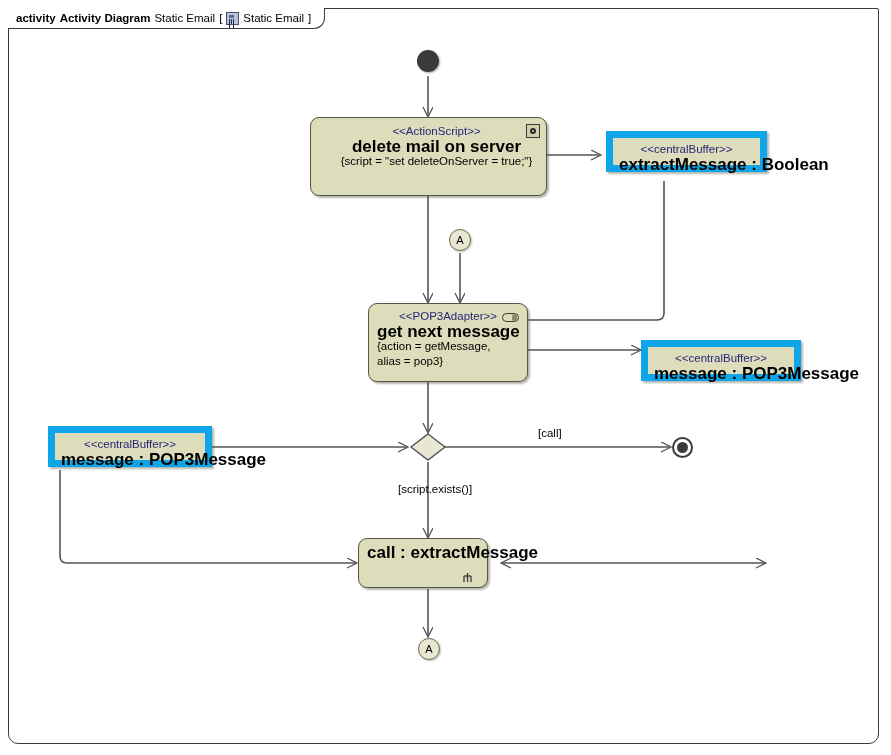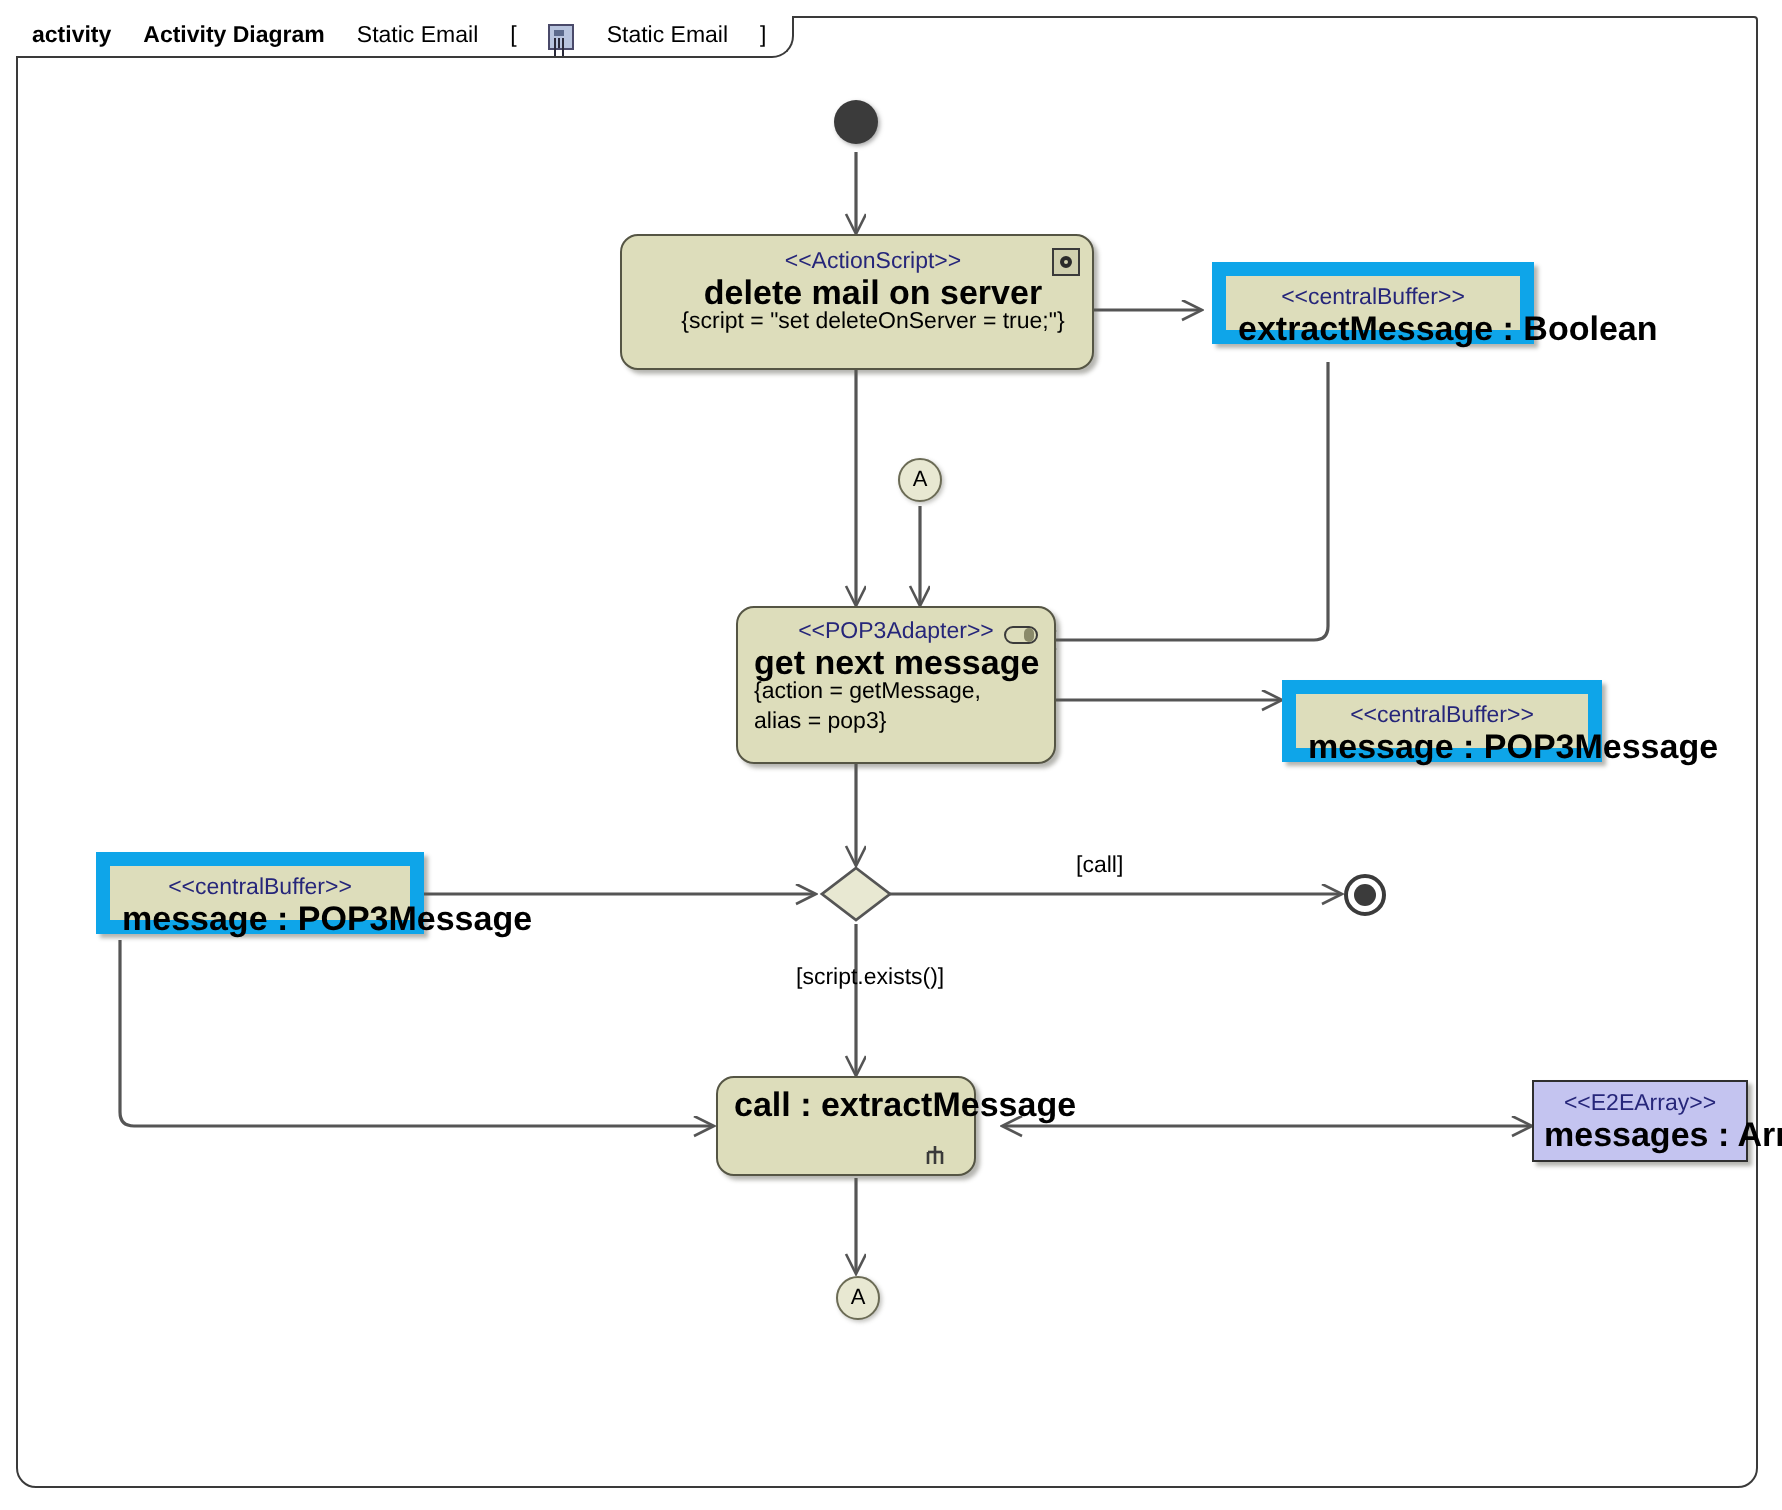--- a/index.html
+++ b/index.html
@@ -36,21 +36,21 @@
     height: 21px;
     box-sizing: border-box;
     border: 1px solid #3a3a3a;
     border-top: none;
     border-left: none;
     border-radius: 0 0 11px 0;
     background: #ffffff;
     padding: 0 13px 0 8px;
     display: flex;
     align-items: center;
-    gap: 16px;
+    gap: 4px;
     white-space: nowrap;
     font-size: 11.5px;
     color: #000;
   }
   .frame-tab .kw { font-weight: bold; }
   .frame-tab .nm { font-weight: bold; }
   .frame-tab .plain { font-weight: normal; }
   .tab-icon {
     display: inline-block;
     width: 13px;
@@ -290,21 +290,21 @@
   <div class="final-node" style="left:672px; top:437px;"></div>
 
   <div class="connector-node" style="left:449px; top:229px;">
     <span>A</span>
   </div>
 
   <div class="connector-node" style="left:418px; top:638px;">
     <span>A</span>
   </div>
 
-  <div class="node action" style="left:310px; top:117px; width:237px; height:68px; padding:6px 8px 0 24px;">
+  <div class="node action" style="left:310px; top:117px; width:237px; height:79px; padding:6px 8px 0 24px;">
     <div class="stereo">&lt;&lt;ActionScript&gt;&gt;</div>
     <div class="name">delete mail on server</div>
     <div class="prop" style="text-align:center;">{script = "set deleteOnServer = true;"}</div>
     <span class="icon-script"></span>
   </div>
 
   <div class="node buffer" style="left:606px; top:131px; width:161px; height:41px; padding:4px 6px 0 6px;">
     <div class="stereo">&lt;&lt;centralBuffer&gt;&gt;</div>
     <div class="name">extractMessage : Boolean</div>
   </div>
@@ -332,21 +332,17 @@
     <svg class="icon-rake" viewBox="0 0 11 11">
       <g stroke="#3a3a3a" stroke-width="1.3" fill="none">
         <line x1="5.5" y1="1" x2="5.5" y2="10"></line>
         <line x1="2" y1="4" x2="2" y2="10"></line>
         <line x1="9" y1="4" x2="9" y2="10"></line>
         <line x1="2" y1="4" x2="9" y2="4"></line>
       </g>
     </svg>
   </div>
 
-  <div class="node buffer blue" style="left:766px; top:540px; width:108px; height:41px; padding:4px 5px 0 5px;">
-    <div class="stereo">&lt;&lt;E2EArray&gt;&gt;</div>
-    <div class="name">messages : Array</div>
-  </div>
 
   <div class="edge-label" style="left:538px; top:427px;">[call]</div>
   <div class="edge-label" style="left:398px; top:483px;">[script.exists()]</div>
 
 </div>
 
 </body></html>

